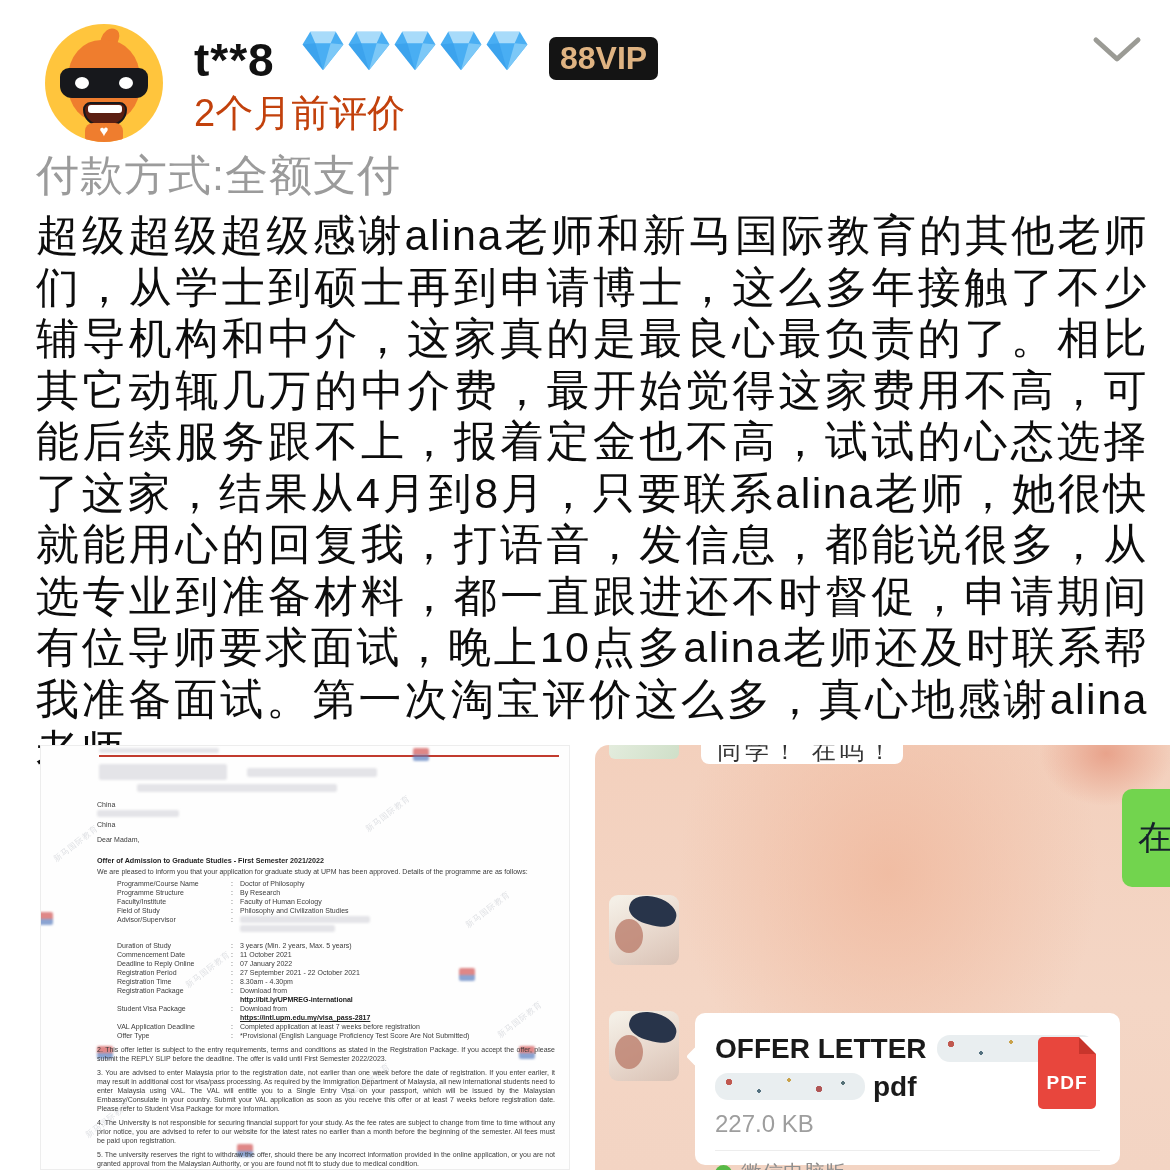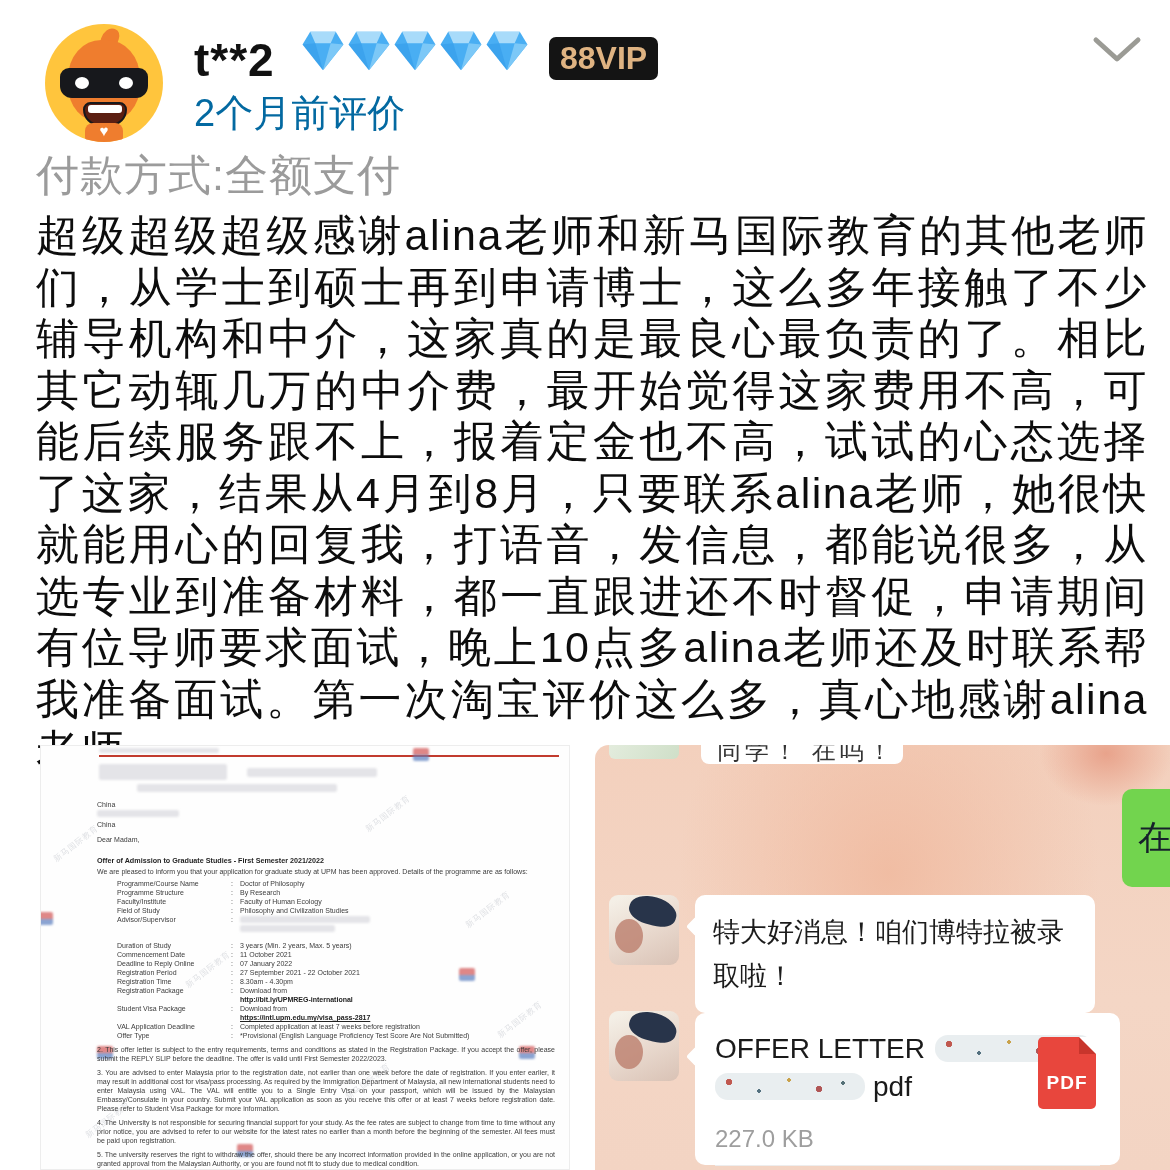--- a/index.html
+++ b/index.html
@@ -16,21 +16,21 @@
   .m-mouth { position:absolute; left:38px; top:78px; width:44px; height:24px; background:#5c1f12; border:2px solid #17181c; border-radius:8px 8px 18px 18px; overflow:hidden; }
   .m-mouth::before { content:''; position:absolute; left:3px; top:1px; width:34px; height:8px; background:#fff; border-radius:3px; }
   .m-body { position:absolute; left:40px; top:99px; width:38px; height:22px; background:#ef7d2e; border-radius:8px; }
   .m-body::after { content:'♥'; position:absolute; width:100%; text-align:center; top:-1px; color:#fff; font-size:15px; }
 
   .username { position:absolute; left:194px; top:33px; font-size:46px; font-weight:800; color:#111; letter-spacing:1px; }
   .diamonds { position:absolute; left:300px; top:29px; display:flex; }
   .diamonds svg { margin-right:0px; }
   .vip-badge { position:absolute; left:549px; top:37px; height:43px; background:#141414; border-radius:7px; color:#dfb382; font-size:32px; font-weight:800; line-height:43px; padding:0 11px; letter-spacing:0px; }
   .chevron { position:absolute; left:1092px; top:34px; }
-  .time-label { position:absolute; left:194px; top:88px; font-size:38px; color:#0369a1; }
+  .time-label { position:absolute; left:194px; top:88px; font-size:38px; color:#c2410c; }
 
   .payment { position:absolute; left:36px; top:147px; font-size:43px; color:#9b9b9b; letter-spacing:1px; }
 
   .review-body { position:absolute; left:36px; top:210px; width:1112px; font-size:43px; line-height:51.5px; color:#0d0d0d; letter-spacing:1.5px; font-weight:500; text-align:justify; }
 
   
   .doc { position:absolute; left:40px; top:745px; width:530px; height:425px; background:#fefefe; border:1px solid #ededed; overflow:hidden; }
   .doc-rule { position:absolute; left:58px; top:9px; right:10px; height:2px; background:#c23b2e; }
   .redact { position:absolute; background:#e4e4e8; border-radius:2px; filter:blur(1px); }
   .stamp { position:absolute; width:16px; height:13px; filter:blur(1.2px); opacity:.7; background:linear-gradient(180deg,#d25555 52%,#5b7fc0 52%); border-radius:2px; }
@@ -67,32 +67,32 @@
   .bubble-green .tail { position:absolute; right:-6px; top:17px; width:15px; height:15px; background:#72d44e; transform:rotate(45deg); border-radius:3px; }
   .chip-time { position:absolute; left:50%; transform:translateX(-50%); top:111px; background:rgba(255,255,255,.82); color:#3c3c3c; font-size:25px; padding:4px 11px; border-radius:4px; white-space:nowrap; }
   .avatar-w { position:absolute; left:14px; width:70px; height:70px; border-radius:9px; background:linear-gradient(155deg,#f4efe6 8%,#e8d8cd 55%,#d9c2b5 100%); overflow:hidden; }
   .avatar-w::before { content:''; position:absolute; right:2px; top:2px; width:48px; height:28px; background:#28344a; border-radius:50% 50% 42% 42%; transform:rotate(16deg); }
   .avatar-w::after { content:''; position:absolute; left:6px; top:24px; width:28px; height:34px; background:#bb7e6d; border-radius:50%; opacity:.8; }
   .av1 { top:150px; } .av2 { top:266px; }
   .bubble-white { position:absolute; left:100px; top:150px; width:400px; background:#fff; border-radius:10px; padding:15px 18px; font-size:27px; line-height:44px; color:#1c1c1c; }
   .bubble-white .tail, .file-card .tail { position:absolute; left:-6px; top:24px; width:15px; height:15px; background:#fff; transform:rotate(45deg); border-radius:3px; }
   .file-card { position:absolute; left:100px; top:268px; width:425px; height:152px; background:#fff; border-radius:10px; padding:17px 20px 0 20px; }
   .file-card .tail { top:36px; }
-  .ft-line { font-size:28px; font-weight:normal; color:#1a1a1a; line-height:38px; white-space:nowrap; }
+  .ft-line { font-size:28px; font-weight:bold; color:#1a1a1a; line-height:38px; white-space:nowrap; }
   .scribble { display:inline-block; vertical-align:-4px; height:27px; border-radius:13px;
     background-image:
       radial-gradient(circle 3px at 14px 9px, #c0584f 97%, transparent),
       radial-gradient(circle 2px at 44px 18px, #53707f 97%, transparent),
       radial-gradient(circle 2px at 74px 7px, #c9a24b 97%, transparent),
       radial-gradient(circle 3px at 104px 16px, #b05555 97%, transparent),
       radial-gradient(circle 2px at 128px 10px, #557077 97%, transparent);
     background-color:#e9eef0; }
   .scr1 { width:158px; margin-left:10px; }
   .scr2 { width:150px; margin-right:8px; }
-  .file-size { margin-top:19px; font-size:24px; color:#9e9e9e; }
+  .file-size { margin-top:4px; font-size:24px; color:#9e9e9e; }
   .file-div { margin-top:12px; border-top:1px solid #ededed; }
   .file-src { margin-top:8px; font-size:21px; color:#8f8f8f; display:flex; align-items:center; }
   .wx-dot { width:17px; height:17px; border-radius:50%; background:#57b946; margin-right:9px; position:relative; flex:none; }
   .wx-dot::before { content:''; position:absolute; left:3px; top:5px; width:7px; height:5px; background:#fff; border-radius:50%; }
   .wx-dot::after { content:''; position:absolute; left:10px; top:7px; width:5px; height:4px; background:#eaf6ea; border-radius:50%; }
   .pdf-icon { position:absolute; right:24px; top:24px; width:58px; height:72px; background:#e8463d; border-radius:5px 0 5px 5px; }
   .pdf-icon::before { content:''; position:absolute; right:0; top:0; border-style:solid; border-width:0 17px 17px 0; border-color:#fff #fff #c8352c transparent; }
   .pdf-icon span { position:absolute; bottom:15px; width:100%; text-align:center; color:#fff; font-weight:bold; font-size:19px; letter-spacing:1px; }
 </style>
 </head>
@@ -104,21 +104,21 @@
     <div class="m-hair"></div>
     <div class="m-head"></div>
     <div class="m-glasses">
       <div class="m-eye l"></div>
       <div class="m-eye r"></div>
     </div>
     <div class="m-mouth"></div>
     <div class="m-body"></div>
   </div>
 
-  <div class="username">t**2</div>
+  <div class="username">t**8</div>
 
   <div class="diamonds">
     <svg width="46" height="44" viewBox="0 0 36 34">
         <polygon points="8,2 28,2 34,12 18,32 2,12" fill="#49aef3"></polygon>
         <polygon points="8,2 28,2 24,11 12,11" fill="#a8dbfa"></polygon>
         <polygon points="2,12 12,11 18,32" fill="#2f97e8" opacity=".5"></polygon>
         <polygon points="34,12 24,11 18,32" fill="#7cc8f7"></polygon>
       </svg>
     <svg width="46" height="44" viewBox="0 0 36 34">
         <polygon points="8,2 28,2 34,12 18,32 2,12" fill="#49aef3"></polygon>
@@ -298,24 +298,20 @@
       <span>同学！ 在吗！</span>
     </div>
 
     <div class="bubble-green">
       <span>在呢</span>
       <div class="tail"></div>
     </div>
 
 
     <div class="avatar-w av1"></div>
-    <div class="bubble-white">
-      <div class="tail"></div>
-      <span>特大好消息！咱们博特拉被录取啦！</span>
-    </div>
 
     <div class="avatar-w av2"></div>
     <div class="file-card">
       <div class="tail"></div>
       <div class="ft-line"><span>OFFER LETTER</span><span class="scribble scr1"></span></div>
       <div class="ft-line"><span class="scribble scr2"></span><span>pdf</span></div>
       <div class="file-size">227.0 KB</div>
       <div class="file-div"></div>
       <div class="file-src">
         <span class="wx-dot"></span>

